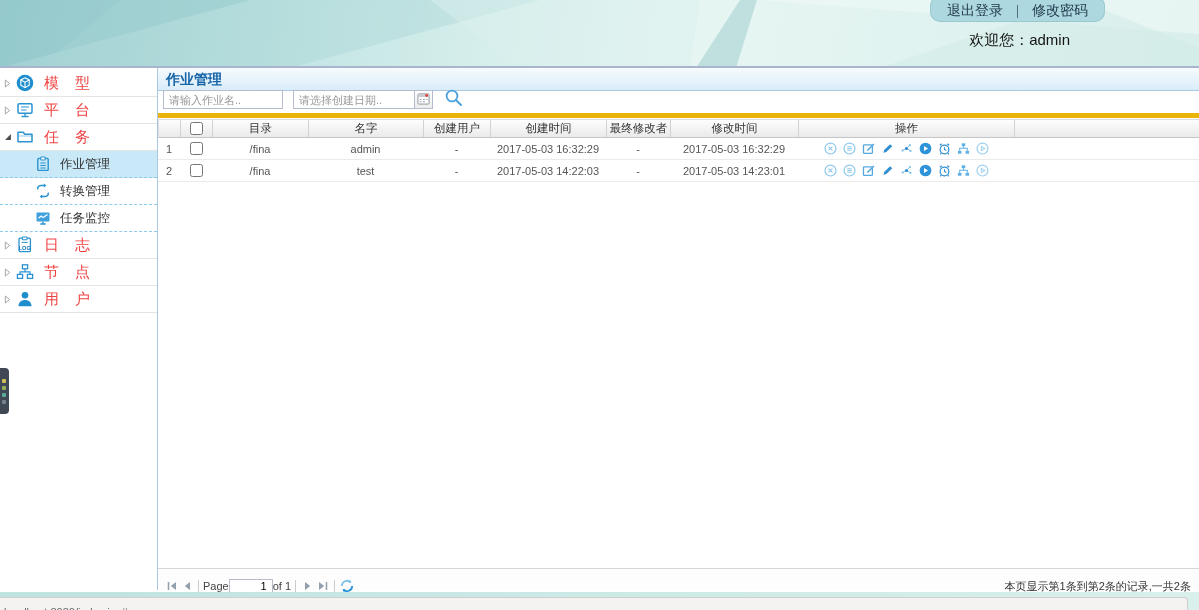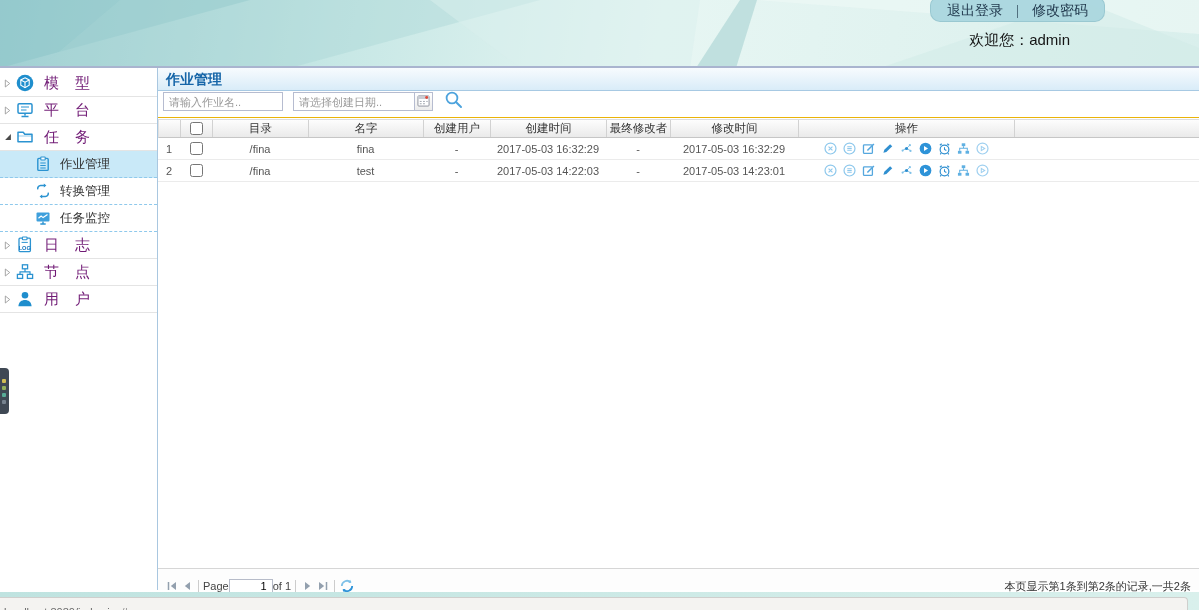--- a/index.html
+++ b/index.html
@@ -20,38 +20,38 @@
 
   
   .content { display:flex; height:522px; background:#fff; }
 
   
   .sidebar { width:158px; border-right:1px solid #a9c7e0; background:#fff; padding-top:2px; position:relative; }
   .s-lvl1 { height:27px; display:flex; align-items:center; border-bottom:1px solid #e4e4e4;
     padding-left:4px; cursor:pointer; }
   .s-arr { width:11px; display:flex; align-items:center; }
   .s-icon { width:20px; height:19px; display:flex; align-items:center; justify-content:center; margin-right:9px; }
-  .s-lvl1 .lbl { font-size:15px; color:#701a75; white-space:nowrap; }
+  .s-lvl1 .lbl { font-size:15px; color:#ef4444; white-space:nowrap; }
   .s-lvl2 { height:27px; display:flex; align-items:center; border-bottom:1px dashed #8fc9ec;
     padding-left:33px; cursor:pointer; }
   .s-lvl2 .lbl { font-size:12.5px; color:#333; }
   .s-lvl2.sel { background:#c9e9f8; }
   .s-lvl2 .s-icon { margin-right:7px; }
 
   
   .edge-widget { position:absolute; left:0; top:368px; width:9px; height:46px;
     background:#3f4854; border-radius:0 4px 4px 0; z-index:30;
     display:flex; flex-direction:column; justify-content:center; gap:3px; padding-left:2px; cursor:pointer; }
   .edge-widget i { display:block; width:4px; height:4px; border-radius:1px; }
 
   
   .main { flex:1; min-width:0; display:flex; flex-direction:column; position:relative; background:#fff; }
   .titlebar { height:23px; line-height:23px; padding-left:8px; font-size:14px; font-weight:bold;
     color:#1565a8; background:linear-gradient(#f7fbfe,#d9ecf8); border-bottom:1px solid #a7c9e3; }
-  .toolbar { height:27px; display:flex; align-items:center; padding:0 0 5px 5px; border-bottom:1px solid #eab308; }
+  .toolbar { height:27px; display:flex; align-items:center; padding:0 0 5px 5px; border-bottom:5px solid #eab308; }
   .inp { height:19px; border:1px solid #b6bcd0; font-size:11px; padding:0 5px; color:#333; background:#fff; }
   .inp::placeholder { color:#999; }
   #job-name-input { width:120px; margin-right:10px; }
   #create-date-input { width:122px; }
   .cal-btn { width:19px; height:19px; border:1px solid #b6bcd0; margin-left:-1px;
     background:linear-gradient(#fff,#ececec); display:flex; align-items:center; justify-content:center;
     cursor:pointer; padding:0; }
   .search-btn { margin-left:9px; width:22px; height:22px; display:flex; align-items:center;
     justify-content:center; cursor:pointer; }
 
@@ -271,21 +271,21 @@
             <div class="th" style="width: 64px;">最终修改者</div>
             <div class="th" style="width: 128px;">修改时间</div>
             <div class="th" style="width: 216px;">操作</div>
           </div>
           <div class="trow">
             <div class="td" style="width: 22px;">1</div>
             <div class="td" style="width: 32px;">
               <input type="checkbox" style="">
             </div>
             <div class="td" style="width: 96px;">/fina</div>
-            <div class="td" style="width: 115px;">fina</div>
+            <div class="td" style="width: 115px;">admin</div>
             <div class="td" style="width: 67px;">-</div>
             <div class="td" style="width: 116px;">2017-05-03 16:32:29</div>
             <div class="td" style="width: 64px;">-</div>
             <div class="td" style="width: 128px;">2017-05-03 16:32:29</div>
             <div class="td ops" style="width: 216px;">
               <span class="op">
                 <svg width="13" height="13" viewBox="0 0 14 14">
                   <circle cx="7" cy="7" r="5.9" fill="none" stroke="#8ec8ec" stroke-width="1.3"></circle>
                   <path d="M4.9 4.9l4.2 4.2M9.1 4.9L4.9 9.1" stroke="#8ec8ec" stroke-width="1.2"></path>
                 </svg>

